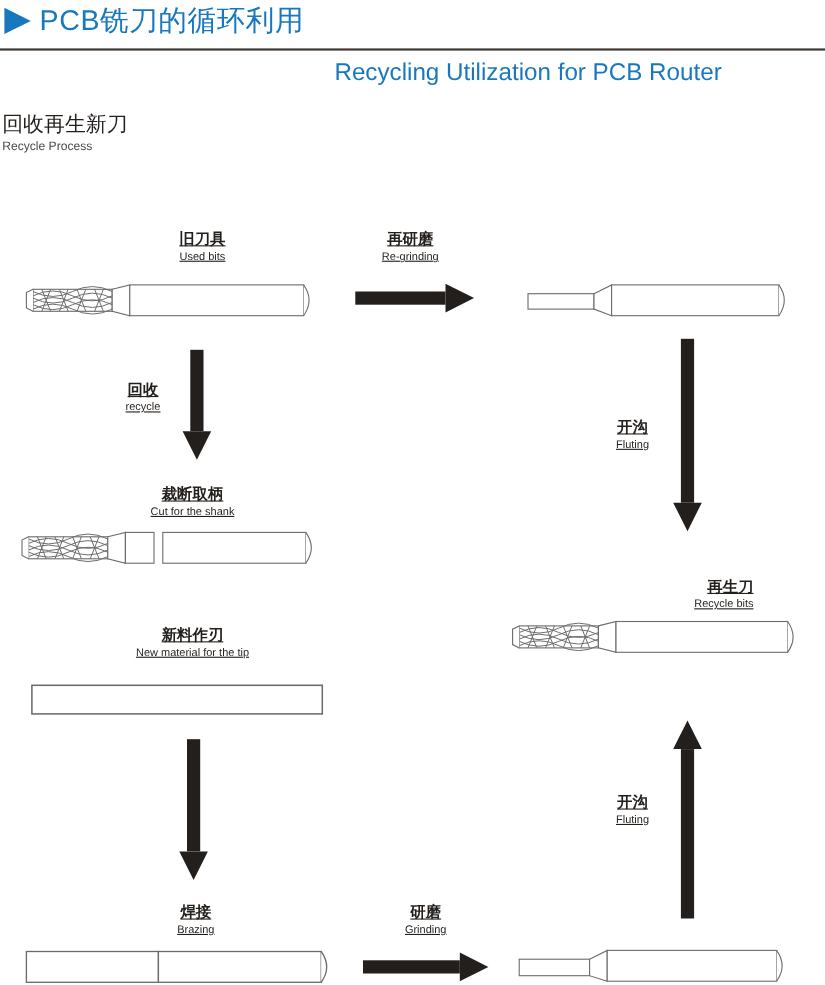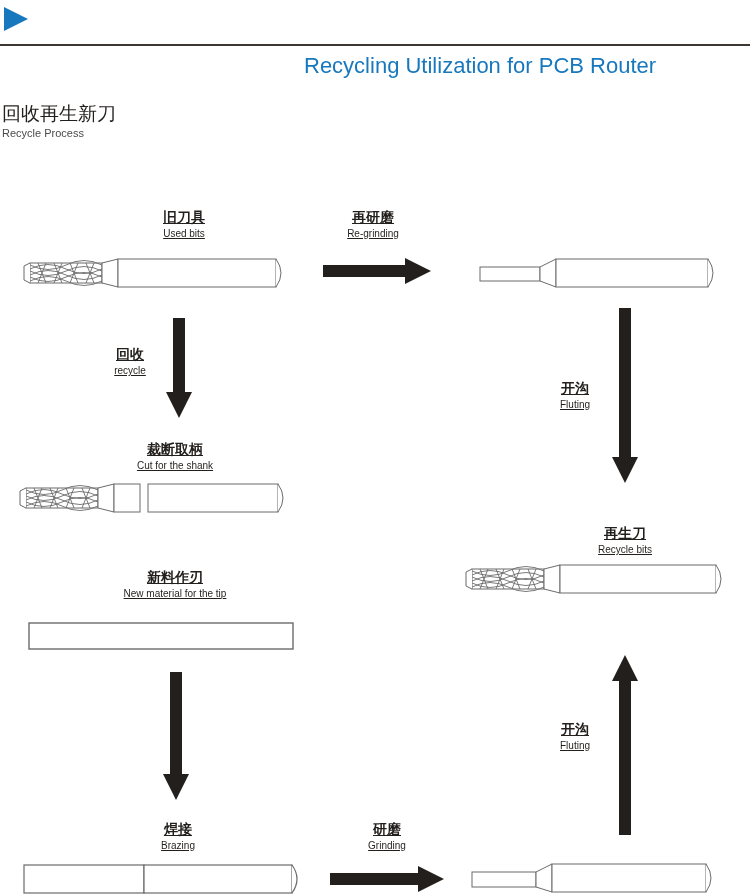--- a/index.html
+++ b/index.html
@@ -151,20 +151,21 @@
   .tool {
     position: absolute;
   }
   .tool svg { display: block; }
 </style>
 </head>
 <body>
 
 <div class="header">
   <div class="header-arrow"></div>
+  <div class="header-title-cn">PCB铣刀的循环利用</div>
   <div class="header-title-en">Recycling Utilization for PCB Router</div>
   <div class="header-rule"></div>
 </div>
 
 <div class="section-title-cn">回收再生新刀</div>
 <div class="section-title-en">Recycle Process</div>
 
 <div class="cap" style="left:124px; top:208px; width:120px;">
   <div class="cn">旧刀具</div>
   <div class="en">Used bits</div>
@@ -276,21 +277,21 @@
 <div class="cap" style="left:98px; top:568px; width:154px;">
   <div class="cn">新料作刃</div>
   <div class="en">New material for the tip</div>
 </div>
 <div class="tool" style="left:28px; top:620px;">
   <svg width="268" height="32" viewBox="0 0 268 32">
     <rect x="1" y="3" width="264" height="26" fill="#ffffff" stroke="#6b6b6b" stroke-width="1.4"></rect>
   </svg>
 </div>
 
-<div class="cap" style="left:565px; top:524px; width:120px;">
+<div class="cap" style="left:565px; top:524px; width:120px;text-align:right;">
   <div class="cn">再生刀</div>
   <div class="en">Recycle bits</div>
 </div>
 
 <div class="tool" style="left:462px; top:562px;">
   <svg width="272" height="34" viewBox="0 0 272 34">
     <rect x="10" y="7" width="72" height="20" fill="#ffffff" stroke="#6b6b6b" stroke-width="1"></rect>
     <g stroke="#6b6b6b" stroke-width="0.9" fill="none">
       <path d="M10 9 Q 28 18 46 9 Q 64 0 82 9"></path>
       <path d="M10 15 Q 28 24 46 15 Q 64 6 82 15"></path>

